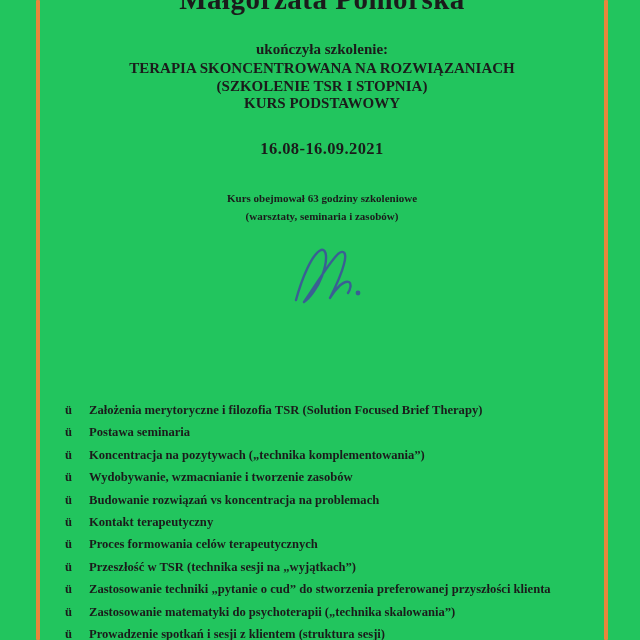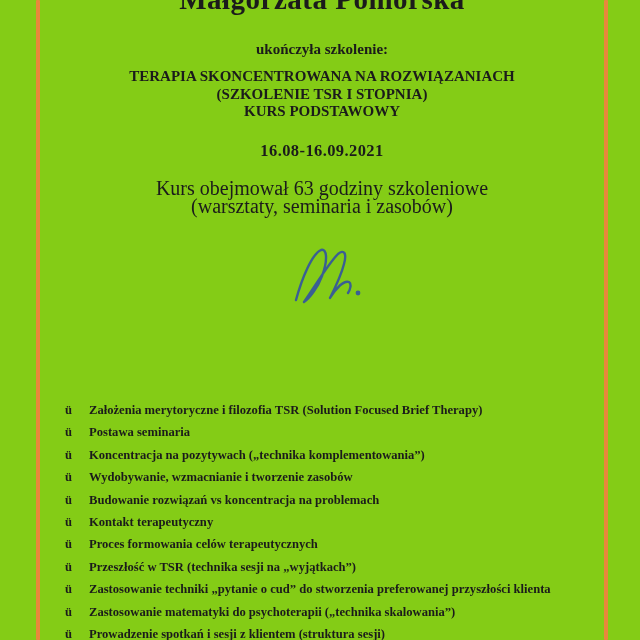--- a/index.html
+++ b/index.html
@@ -11,21 +11,21 @@
     height: 640px;
     background: #fcfcfa;
     overflow: hidden;
     position: relative;
     font-family: "Liberation Serif", serif;
     color: #1b1b1b;
   }
   .scan-page {
     position: absolute;
     inset: 0;
-    background: #84cc16;
+    background: #22c55e;
   }
   .border-line {
     position: absolute;
     top: 0;
     bottom: 0;
     width: 4px;
     border-radius: 1px;
   }
   .border-left  { left: 36px; }
   .border-right { right: 32px; }
@@ -49,33 +49,33 @@
   }
   .sub-label {
     font-weight: bold;
     font-size: 15px;
     margin-top: 27px;
   }
   .title-block {
     font-weight: bold;
     font-size: 15px;
     line-height: 17.5px;
-    margin-top: 10px;
+    margin-top: 2px;
   }
   .dates {
     font-weight: bold;
     font-size: 16.5px;
     letter-spacing: 0.4px;
-    margin-top: 20px;
+    margin-top: 26px;
   }
   .hours-block {
-    font-weight: normal;
-    font-size: 20px;
+    font-weight: bold;
+    font-size: 11px;
     line-height: 18.5px;
-    margin-top: 18px;
+    margin-top: 30px;
   }
   .signature-wrap {
     position: absolute;
     left: 288px;
     top: 238px;
     width: 90px;
     height: 90px;
   }
   .topics {
     position: absolute;

